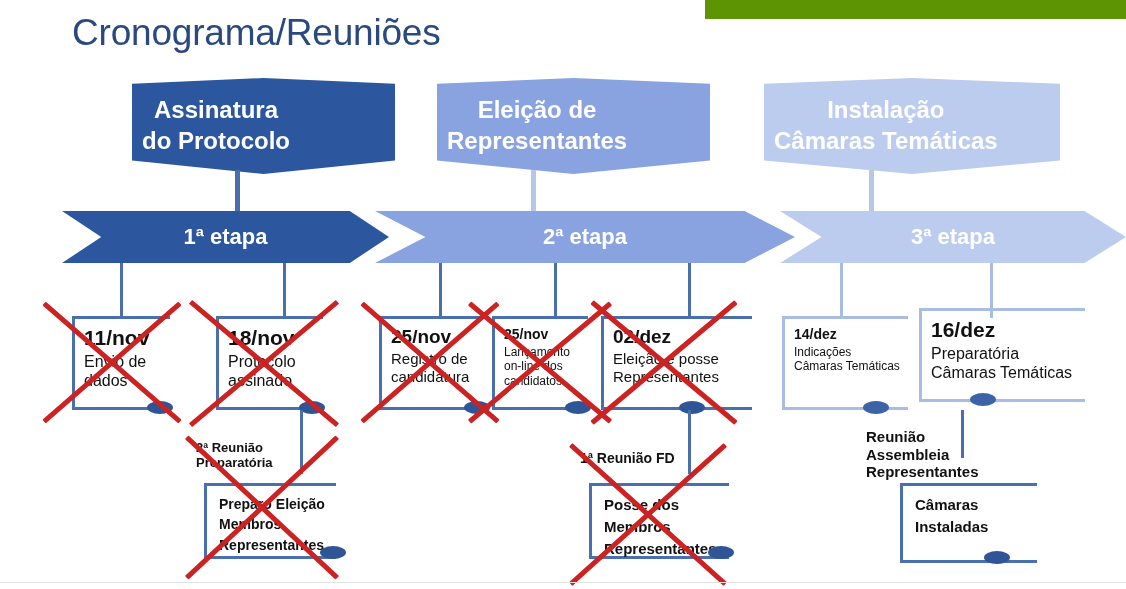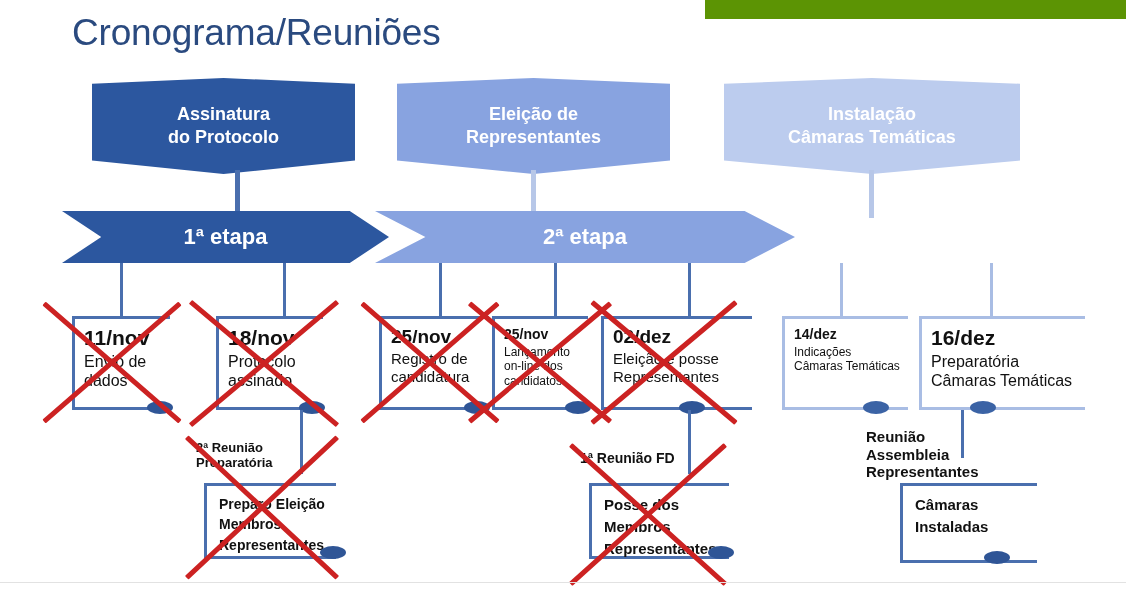--- a/index.html
+++ b/index.html
@@ -40,30 +40,30 @@
     color: #2a4a7f;
     letter-spacing: -0.2px;
     white-space: nowrap;
   }
 
   
   .banner {
     position: absolute;
     display: flex;
     align-items: center;
-    justify-content: center;
     text-align: center;
     color: #ffffff;
     font-weight: bold;
-    font-size: 18px;
+    font-size: 24px;
     line-height: 1.28;
     padding: 0 10px;
     box-sizing: border-box;
     -webkit-clip-path: polygon(0% 6%, 50% 0%, 100% 6%, 100% 86%, 50% 100%, 0% 86%);
     clip-path: polygon(0% 6%, 50% 0%, 100% 6%, 100% 86%, 50% 100%, 0% 86%);
+    margin-left: 40px;
   }
   .banner-1 { left: 92px;  top: 78px; width: 263px; height: 96px; background: #2c579f; }
   .banner-2 { left: 397px; top: 78px; width: 273px; height: 96px; background: #88a3e0; }
   .banner-3 { left: 724px; top: 78px; width: 296px; height: 96px; background: #bcccee; }
 
   
   .stem {
     position: absolute;
     width: 5px;
     background: #b7c7e8;
@@ -215,20 +215,21 @@
       <div>Câmaras Temáticas</div>
     </div>
   </div>
 
   <div class="stem stem-1"></div>
   <div class="stem stem-2"></div>
   <div class="stem stem-3"></div>
 
   <div class="etapa etapa-1">1ª etapa</div>
   <div class="etapa etapa-2">2ª etapa</div>
+  <div class="etapa etapa-3">3ª etapa</div>
 
   <div class="drop" style="left:120px; top:263px; height:55px;"></div>
   <div class="drop" style="left:283px; top:263px; height:55px;"></div>
   <div class="drop" style="left:439px; top:263px; height:55px;"></div>
   <div class="drop" style="left:554px; top:263px; height:55px;"></div>
   <div class="drop" style="left:688px; top:263px; height:55px;"></div>
   <div class="drop drop-light" style="left:840px; top:263px; height:55px;"></div>
   <div class="drop drop-light" style="left:990px; top:263px; height:55px;"></div>
 
   <div class="card size-lg" style="left:72px; top:316px; width:98px; height:94px;">
@@ -267,21 +268,21 @@
     <div class="dot" style="left:75px; top:82px;"></div>
   </div>
 
   <div class="card size-sm light" style="left:774px; top:316px; width:126px; height:94px;">
     <div class="date">14/dez</div>
     <div class="desc" style="white-space:pre-line;">Indicações
 Câmaras Temáticas</div>
     <div class="dot light" style="left:78px; top:82px;"></div>
   </div>
 
-  <div class="card size-lg light" style="left:911px; top:316px; width:166px; height:94px;">
+  <div class="card size-lg light" style="left:911px; top:308px; width:166px; height:94px;">
     <div class="date">16/dez</div>
     <div class="desc" style="white-space:pre-line;">Preparatória
 Câmaras Temáticas</div>
     <div class="dot light" style="left:48px; top:82px;"></div>
   </div>
 
   <div class="drop" style="left:300px; top:410px; height:64px;"></div>
   <div class="drop" style="left:300px; top:471px; width:0; height:0;"></div>
   <div class="drop" style="left:688px; top:410px; height:64px;"></div>
   <div class="drop" style="left:961px; top:410px; height:48px;"></div>

